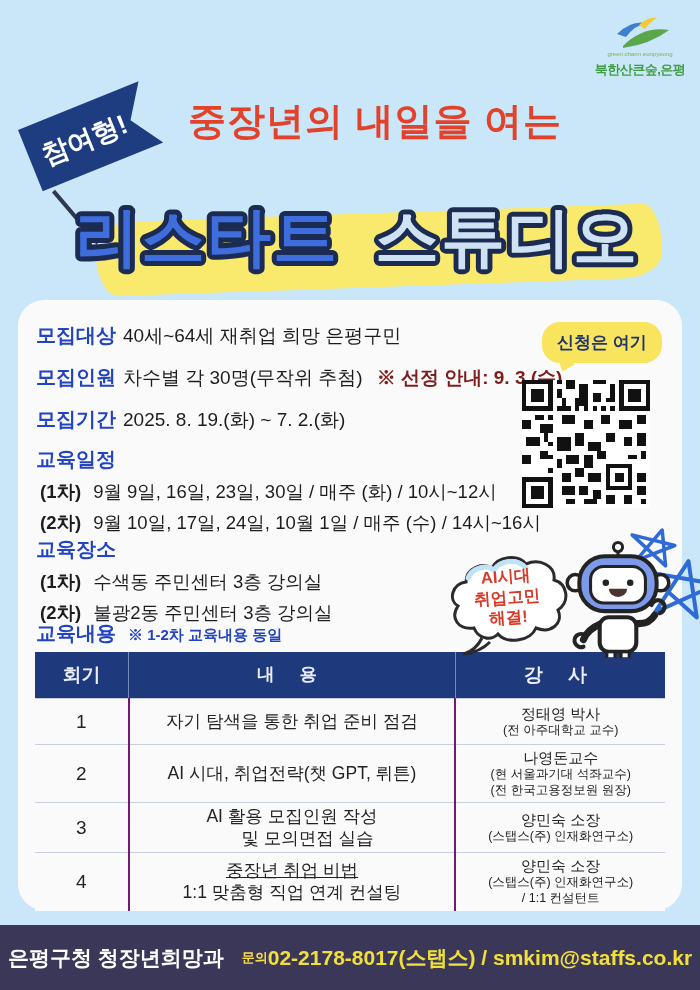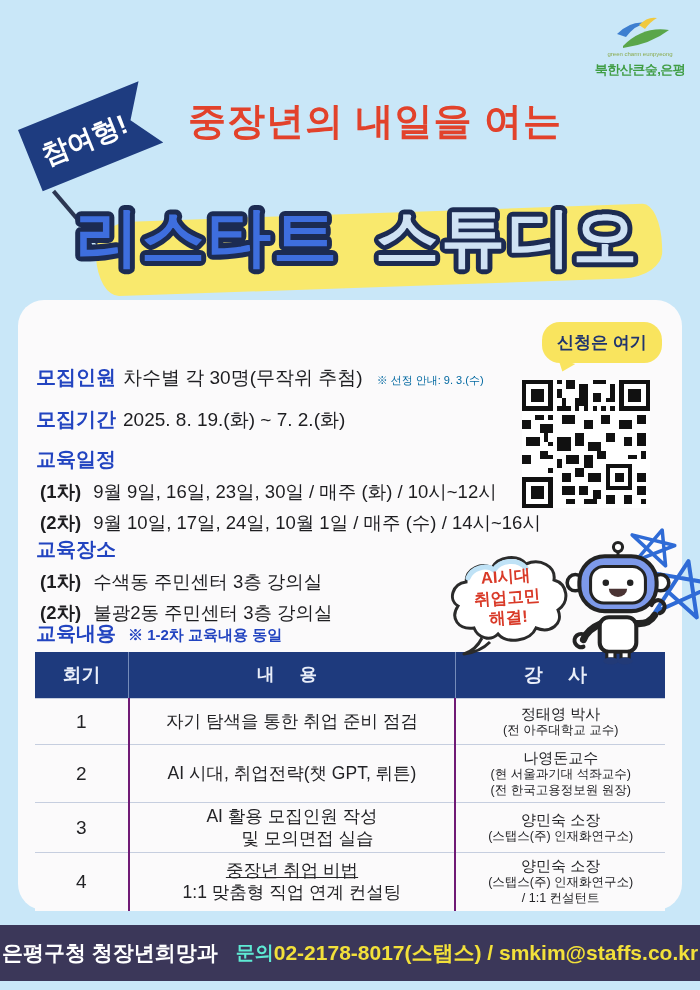--- a/index.html
+++ b/index.html
@@ -22,21 +22,21 @@
   .brush{position:absolute;left:96px;top:50px;width:566px;height:74px;background:#f9e96d;
     transform:rotate(-2deg);border-radius:36px 18px 40px 22px / 30px 42px 26px 40px;}
   .title-svg{position:absolute;left:0;top:0;width:700px;height:135px;}
   .title-svg text{font-family:"Liberation Sans",sans-serif;font-weight:bold;font-size:64px;
     letter-spacing:2px;stroke:#1c2b52;stroke-width:10px;stroke-linejoin:round;paint-order:stroke;}
 
   
   .card{position:absolute;left:18px;top:300px;width:664px;height:610px;background:#fbfafb;border-radius:26px;}
   .info-line{position:absolute;left:18px;white-space:nowrap;font-size:19px;color:#1d1d20;}
   .info-label{color:#2244c0;font-weight:bold;font-size:20px;margin-right:7px;}
-  .info-note{color:#0369a1;font-weight:normal;font-size:11px;margin-left:14px;}
+  .info-note{color:#7f1d1d;font-weight:bold;font-size:19px;margin-left:14px;}
   .sec{position:absolute;left:18px;}
   .sec-label{color:#2244c0;font-weight:bold;font-size:20px;}
   .sec-line{font-size:18.5px;color:#1d1d20;margin-top:6px;padding-left:4px;white-space:nowrap;}
   .sec-prefix{font-weight:bold;margin-right:12px;}
   .sec-note{color:#2244c0;font-weight:bold;font-size:15px;margin-left:12px;}
 
   
   .tbl{position:absolute;left:17px;top:352px;width:630px;border-collapse:collapse;}
   .tbl th{background:#1e3a7d;color:#e9eef9;font-size:19px;font-weight:bold;height:44px;}
   .tbl th.c2,.tbl th.c3{letter-spacing:10px;}
@@ -60,24 +60,24 @@
 
   
   .cloud{position:absolute;left:424px;top:250px;width:130px;height:104px;}
   .cloud svg{position:absolute;inset:0;overflow:visible;}
   .cloud-text{position:absolute;left:0;top:16px;width:100%;text-align:center;transform:rotate(-4deg);
     color:#d93a28;font-weight:bold;font-size:16.5px;line-height:1.25;}
   .robot{position:absolute;left:545px;top:240px;width:110px;height:124px;z-index:3;overflow:visible;}
   .stars{position:absolute;left:600px;top:226px;width:105px;height:100px;overflow:visible;}
 
   
-  .footer{position:absolute;left:0;top:925px;width:700px;height:56px;background:#3b3759;
+  .footer{position:absolute;left:0;top:925px;width:700px;height:65px;background:#3b3759;
     display:flex;align-items:center;justify-content:center;white-space:nowrap;}
   .footer-dept{color:#ffffff;font-weight:bold;font-size:21px;margin-right:18px;}
-  .footer-label{color:#5eead4;font-weight:bold;font-size:19px;}
+  .footer-label{color:#fde047;font-weight:bold;font-size:13px;}
   .footer-contact{color:#f2e03a;font-weight:bold;font-size:21px;}
 </style>
 </head>
 <body>
 
 <div class="poster">
 
   <div class="logo">
     <svg width="66" height="40" viewBox="0 0 66 40">
       <path d="M10,24 Q24,10 40,13 Q28,15 19,27 Z" fill="#3e7fd0"></path>
@@ -103,20 +103,23 @@
     <svg class="title-svg" viewBox="0 0 700 135">
       <text x="357" y="96" text-anchor="middle">
         <tspan fill="#3e6ede">리스타트</tspan>
         <tspan fill="#cfe2f4" dx="16">스튜디오</tspan>
       </text>
     </svg>
   </div>
 
   <div class="card">
 
+    <div class="info-line" style="top:22px;">
+      <span class="info-label">모집대상</span><span>40세~64세 재취업 희망 은평구민</span>
+    </div>
     <div class="info-line" style="top:64px;">
       <span class="info-label">모집인원</span><span>차수별 각 30명(무작위 추첨)</span><span class="info-note">※ 선정 안내: 9. 3.(수)</span>
     </div>
     <div class="info-line" style="top:106px;">
       <span class="info-label">모집기간</span><span>2025. 8. 19.(화) ~ 7. 2.(화)</span>
     </div>
 
     <div class="sec" style="top:146px;">
       <div class="sec-label">교육일정</div>
       <div class="sec-line">

